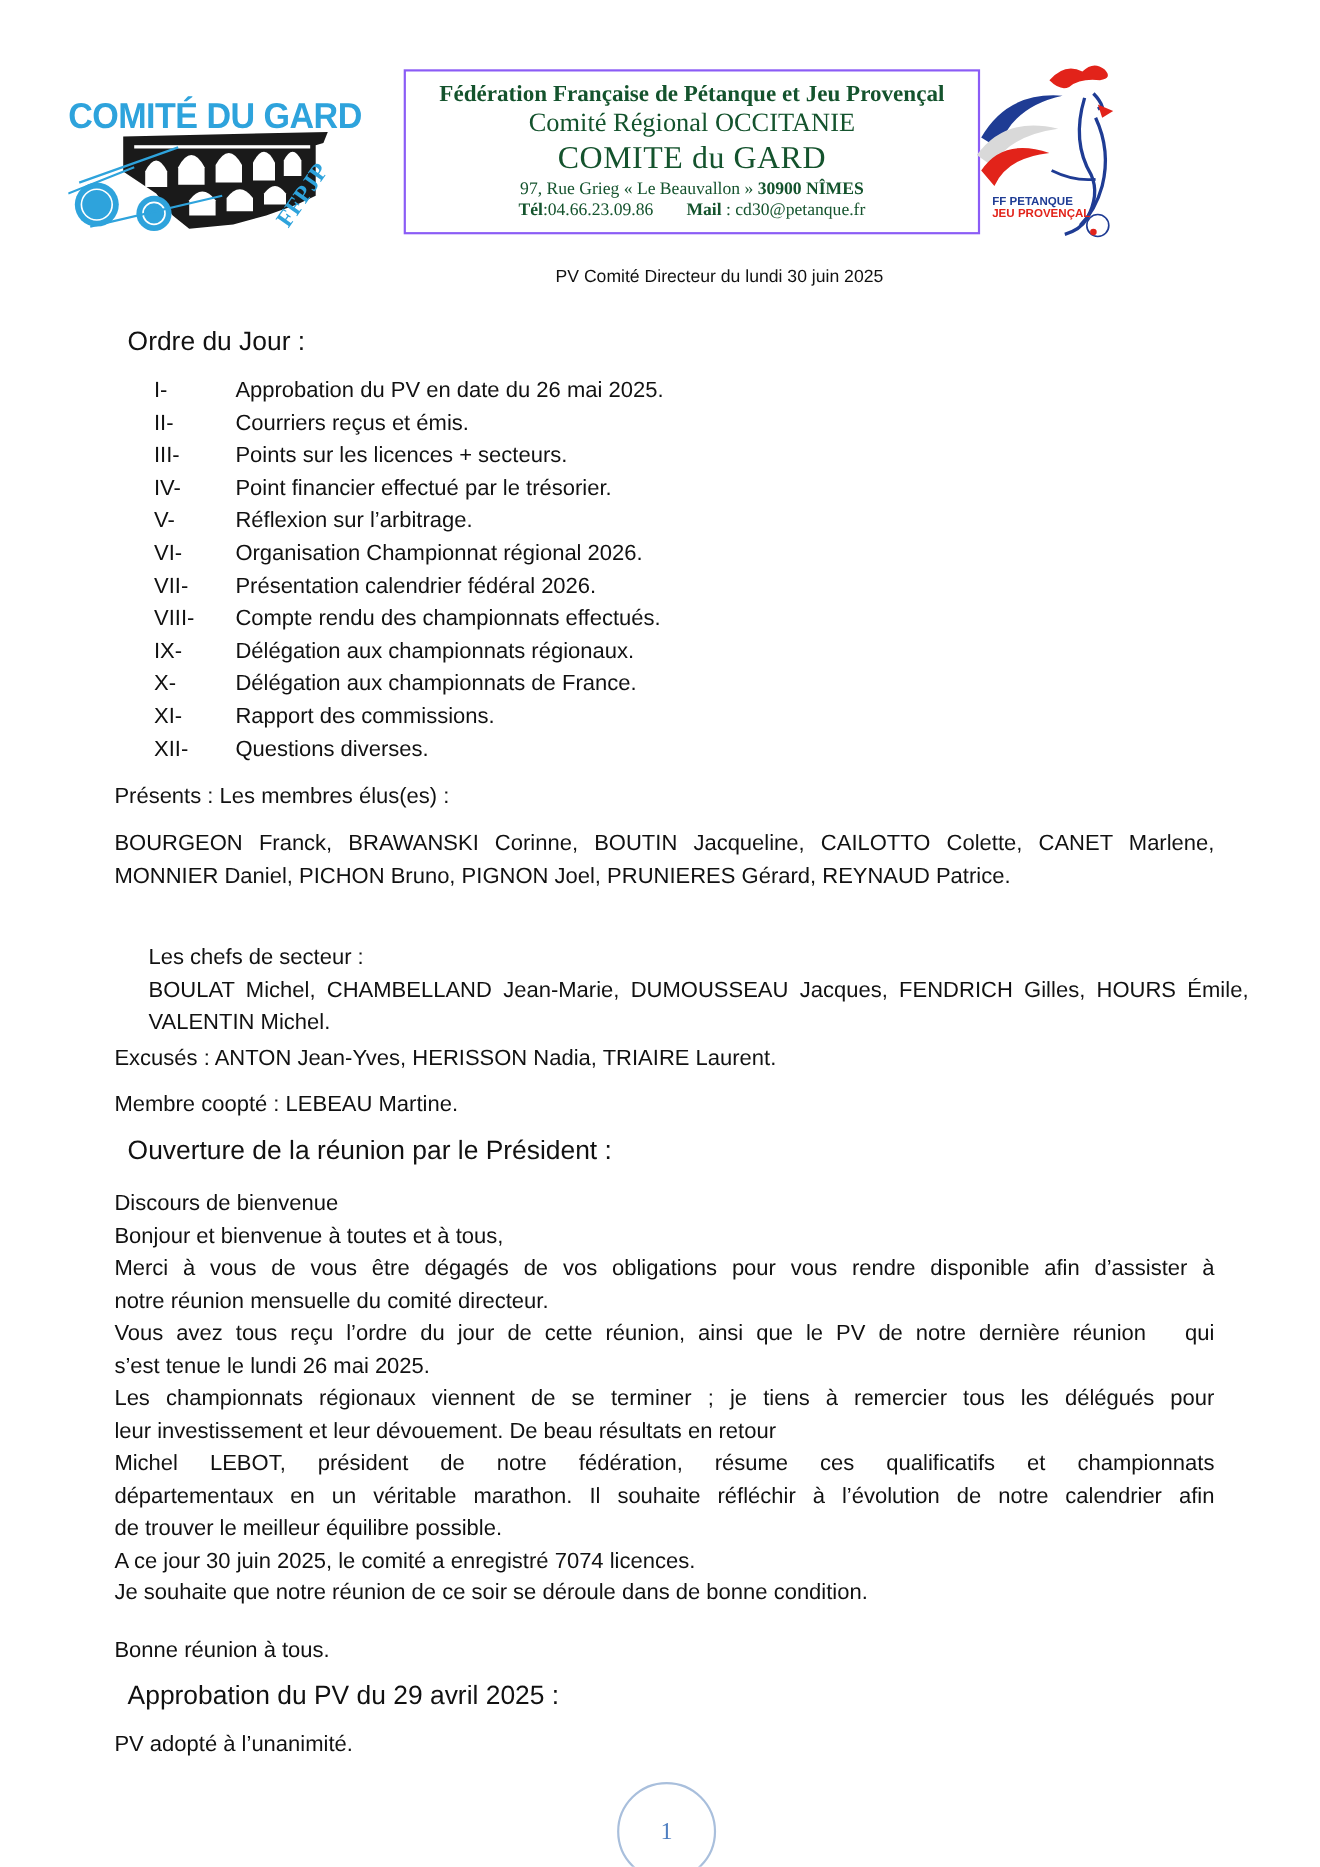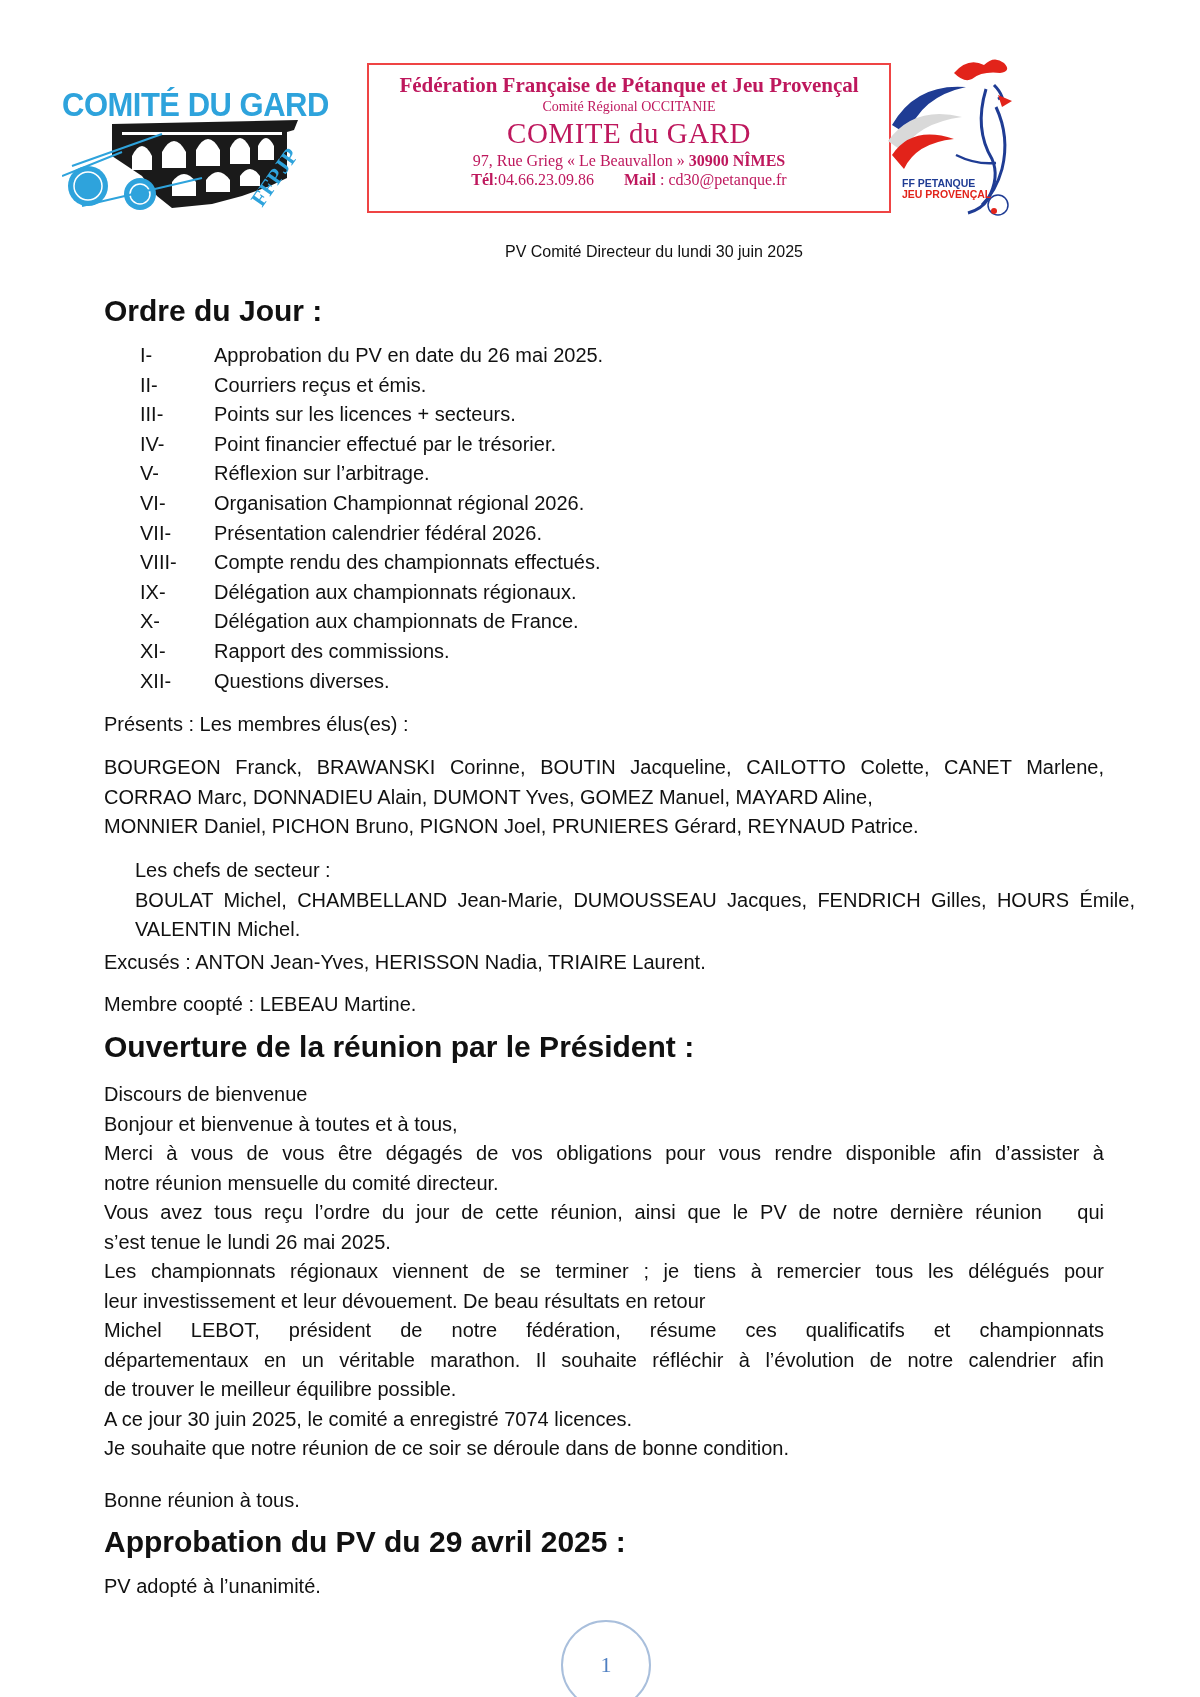--- a/index.html
+++ b/index.html
@@ -6,38 +6,38 @@
   body { width: 1200px; height: 1697px; position: relative; overflow: hidden;
          font-family: "Liberation Sans", "DejaVu Sans", sans-serif; color: #111; }
   .page { position: absolute; left: 0; top: 0; width: 1200px; height: 1697px; }
 
   
   .logo-left { position: absolute; left: 62px; top: 82px; width: 268px; height: 130px; }
   .logo-left .title { position: absolute; left: 0; top: 6px; font-family: "Liberation Sans", sans-serif;
         font-weight: bold; font-size: 31px; color: #2ea3dc; letter-spacing: -0.5px; transform: scaleY(1.05); white-space: nowrap; }
   .logo-left svg { position: absolute; left: 0; top: 34px; }
   .header-box { position: absolute; left: 367px; top: 63px; width: 524px; height: 150px;
-        border: 2px solid #ef4444; box-sizing: border-box; text-align: center;
-        font-family: "Liberation Serif", "DejaVu Serif", serif; color: #be185d; }
+        border: 2px solid #8b5cf6; box-sizing: border-box; text-align: center;
+        font-family: "Liberation Serif", "DejaVu Serif", serif; color: #14532d; }
   .hb-line1 { font-weight: bold; font-size: 21px; margin-top: 8px; }
-  .hb-line2 { font-size: 14px; margin-top: 1px; }
+  .hb-line2 { font-size: 24px; margin-top: 1px; }
   .hb-line3 { font-size: 29px; margin-top: 2px; letter-spacing: 0.5px; }
   .hb-line4 { font-size: 16px; margin-top: 2px; }
   .hb-line5 { font-size: 16px; margin-top: 1px; }
   .hb-line5 .gap { display: inline-block; width: 30px; }
   .logo-right { position: absolute; left: 886px; top: 55px; width: 150px; height: 165px; }
   .logo-right .ffp { position: absolute; left: 16px; top: 123px; font-weight: bold; font-size: 10.5px; line-height: 11px; }
   .logo-right .ffp .a { color: #1f3c94; display: block; }
   .logo-right .ffp .b { color: #e2231a; display: block; text-align: right; }
 
   
   .doc { position: absolute; left: 104px; top: 0; width: 1000px;
          font-family: "Liberation Sans", "DejaVu Sans", sans-serif; font-size: 20px; line-height: 29.5px; color: #111; }
   .doc-title { position: absolute; left: 0; top: 237px; width: 1000px; text-align: center; font-size: 16px; padding-left: 100px; box-sizing: border-box; }
-  .h2 { position: absolute; left: 0; font-weight: bold; font-size: 30px; }
+  .h2 { position: absolute; left: 12px; font-weight: normal; font-size: 24px; }
   .agenda { position: absolute; left: 36px; top: 341px; width: 900px; }
   .agenda .row { display: flex; height: 29.6px; align-items: center; }
   .agenda .num { width: 74px; }
   .block { position: absolute; left: 0; width: 1000px; }
   .justify-last { text-align: justify; text-align-last: justify; }
   .p { margin: 0; }
 
   .page-num { position: absolute; left: 561px; top: 1620px; width: 90px; height: 90px; border-radius: 50%;
         border: 2px solid #a9bfdc; box-sizing: border-box; text-align: center; line-height: 86px;
         font-family: "Liberation Serif", serif; font-size: 22px; color: #4f7fc1; }
@@ -160,21 +160,20 @@
       <div class="row">
           <span class="num">XII-</span>
           <span>Questions diverses.</span>
         </div>
     </div>
 
     <div class="block" style="top:710px;">Présents :  Les membres élus(es) :</div>
 
     <div class="block" style="top:753px;">
       <div class="p justify-last">BOURGEON Franck, BRAWANSKI Corinne, BOUTIN Jacqueline, CAILOTTO Colette, CANET Marlene,</div>
-      <div class="p">CORRAO Marc, DONNADIEU Alain, DUMONT Yves, GOMEZ Manuel, MAYARD Aline,</div>
       <div class="p">MONNIER Daniel, PICHON Bruno, PIGNON Joel, PRUNIERES Gérard, REYNAUD Patrice.</div>
     </div>
 
     <div class="block" style="top:856px;margin-left:31px;">
       <div class="p">Les chefs de secteur :</div>
       <div class="p justify-last">BOULAT Michel, CHAMBELLAND Jean-Marie, DUMOUSSEAU Jacques, FENDRICH Gilles, HOURS Émile,</div>
       <div class="p">VALENTIN Michel.</div>
     </div>
 
     <div class="block" style="top:948px;">Excusés : ANTON Jean-Yves, HERISSON Nadia, TRIAIRE Laurent.</div>

